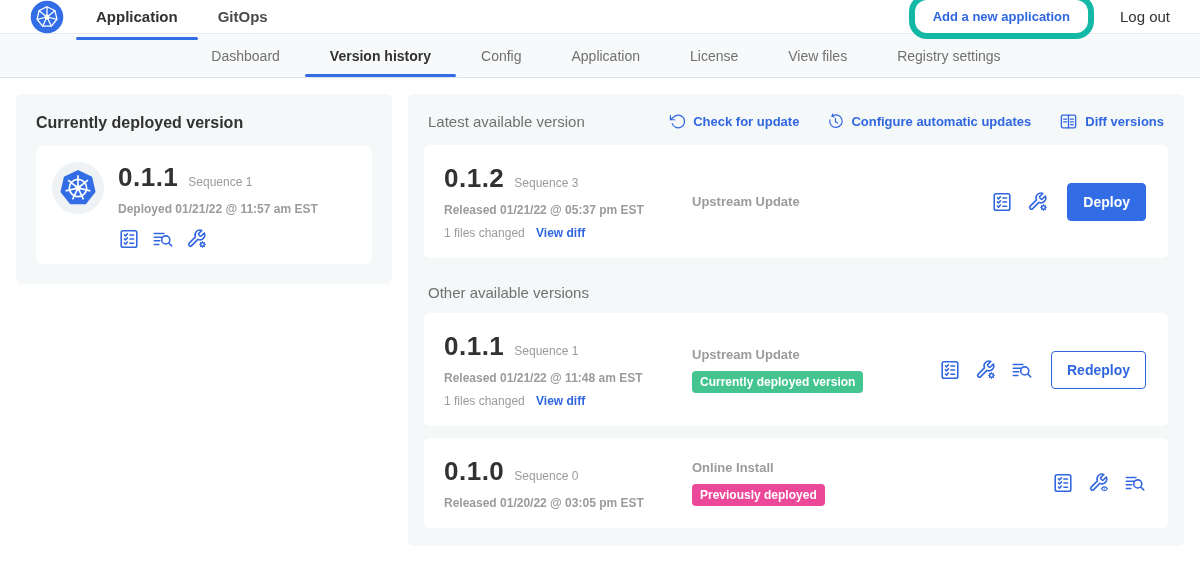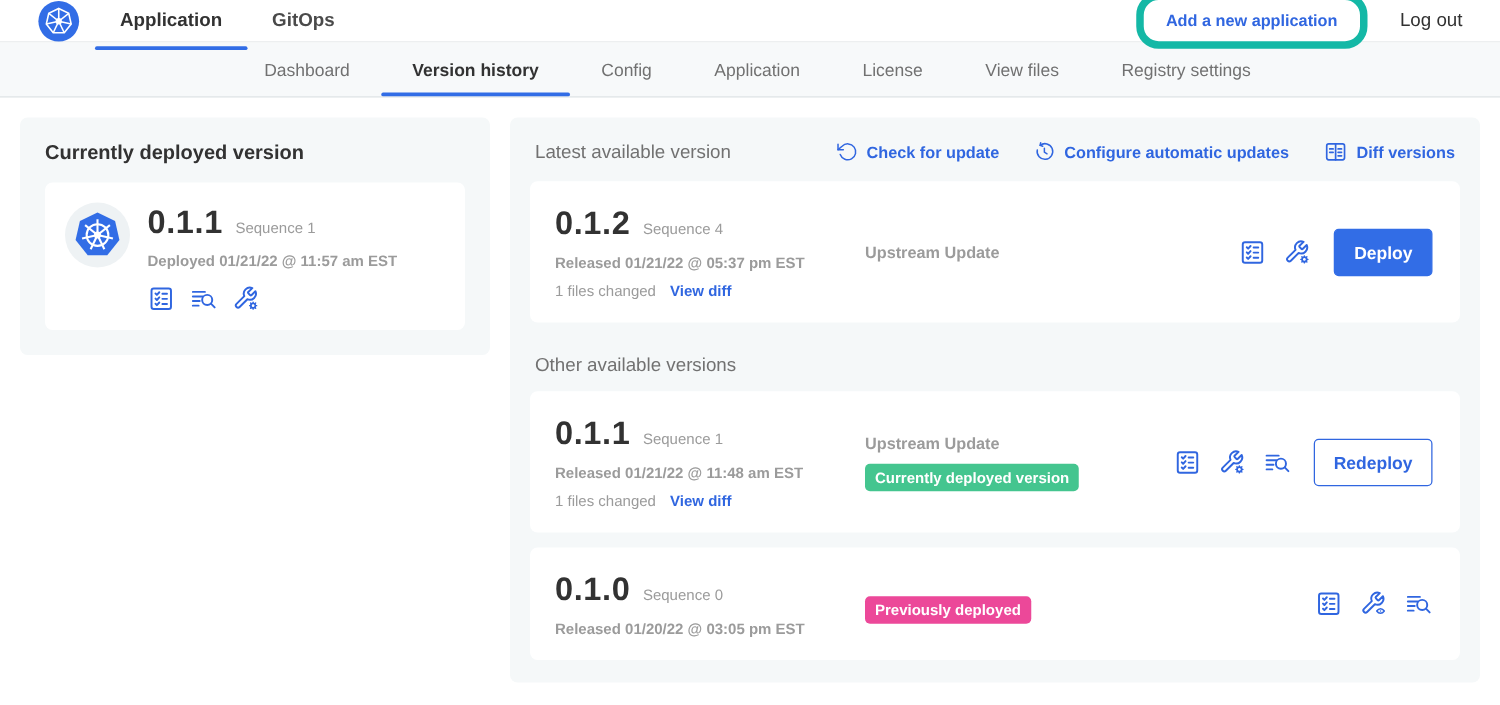--- a/index.html
+++ b/index.html
@@ -252,21 +252,21 @@
               </span>
               <span>Diff versions</span>
             </div>
           </div>
       </div>
       <div id="latest-row">
           <div class="row-card">
     <div class="row-left">
       <div class="version-line">
         <span class="version-big">0.1.2</span>
-        <span class="seq">Sequence 4</span>
+        <span class="seq">Sequence 3</span>
       </div>
       <div class="meta">Released 01/21/22 @ 05:37 pm EST</div>
       <div class="files-line">
         <span class="files-label">1 files changed</span>
         <a class="view-diff">View diff</a>
       </div>
     </div>
     <div class="row-mid">
       <div class="source">Upstream Update</div>
 
@@ -347,20 +347,21 @@
           <div class="row-card">
     <div class="row-left">
       <div class="version-line">
         <span class="version-big">0.1.0</span>
         <span class="seq">Sequence 0</span>
       </div>
       <div class="meta">Released 01/20/22 @ 03:05 pm EST</div>
 
     </div>
     <div class="row-mid">
+      <div class="source">Online Install</div>
       <span class="badge" style="background: #ec4899;">Previously deployed</span>
     </div>
     <div class="row-right">
               <span class="icon">
                 <svg viewBox="0 0 24 24" fill="none" stroke="currentColor" stroke-width="1.7" stroke-linecap="round" stroke-linejoin="round">
                   <rect x="3.5" y="3" width="17" height="18" rx="2"></rect>
                   <path d="M7 7.4l1.2 1.2 2.1-2.3"></path>
                   <line x1="13" y1="7.6" x2="17" y2="7.6"></line>
                   <path d="M7 11.9l1.2 1.2 2.1-2.3"></path>
                   <line x1="13" y1="12.1" x2="17" y2="12.1"></line>

